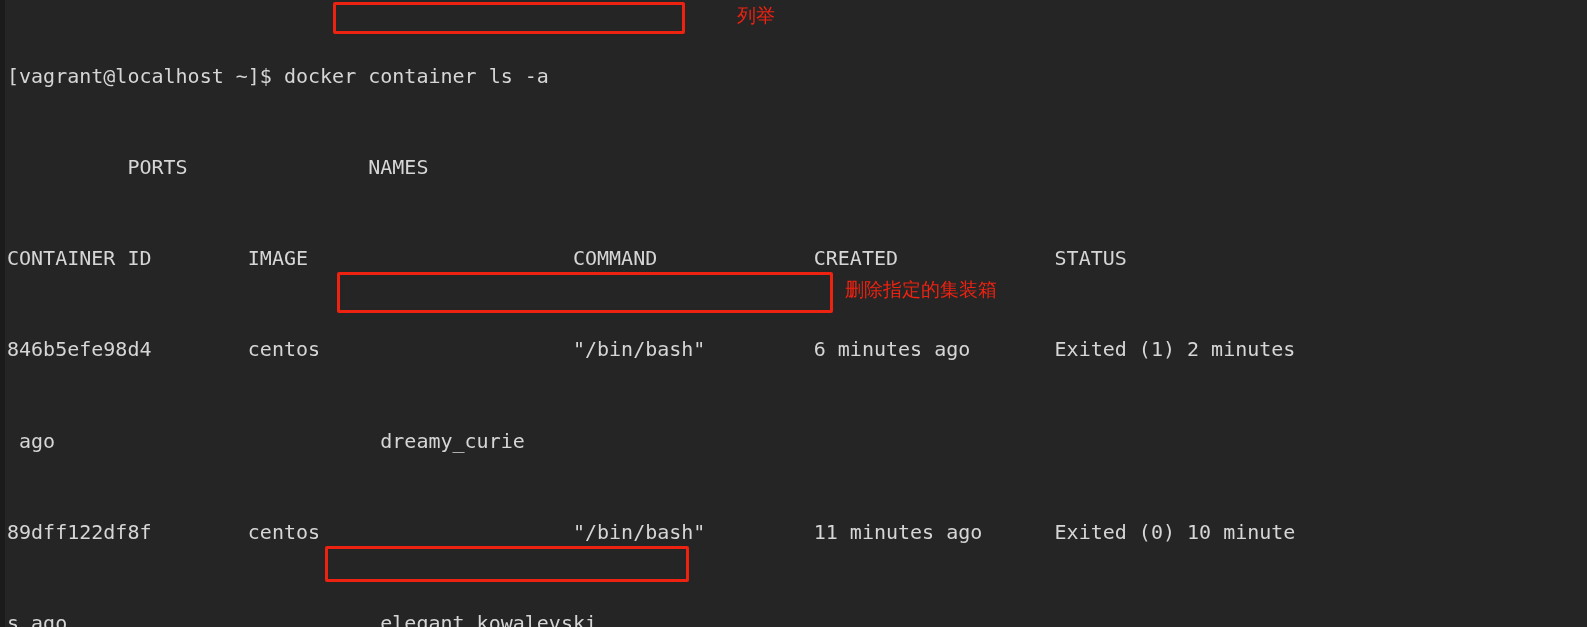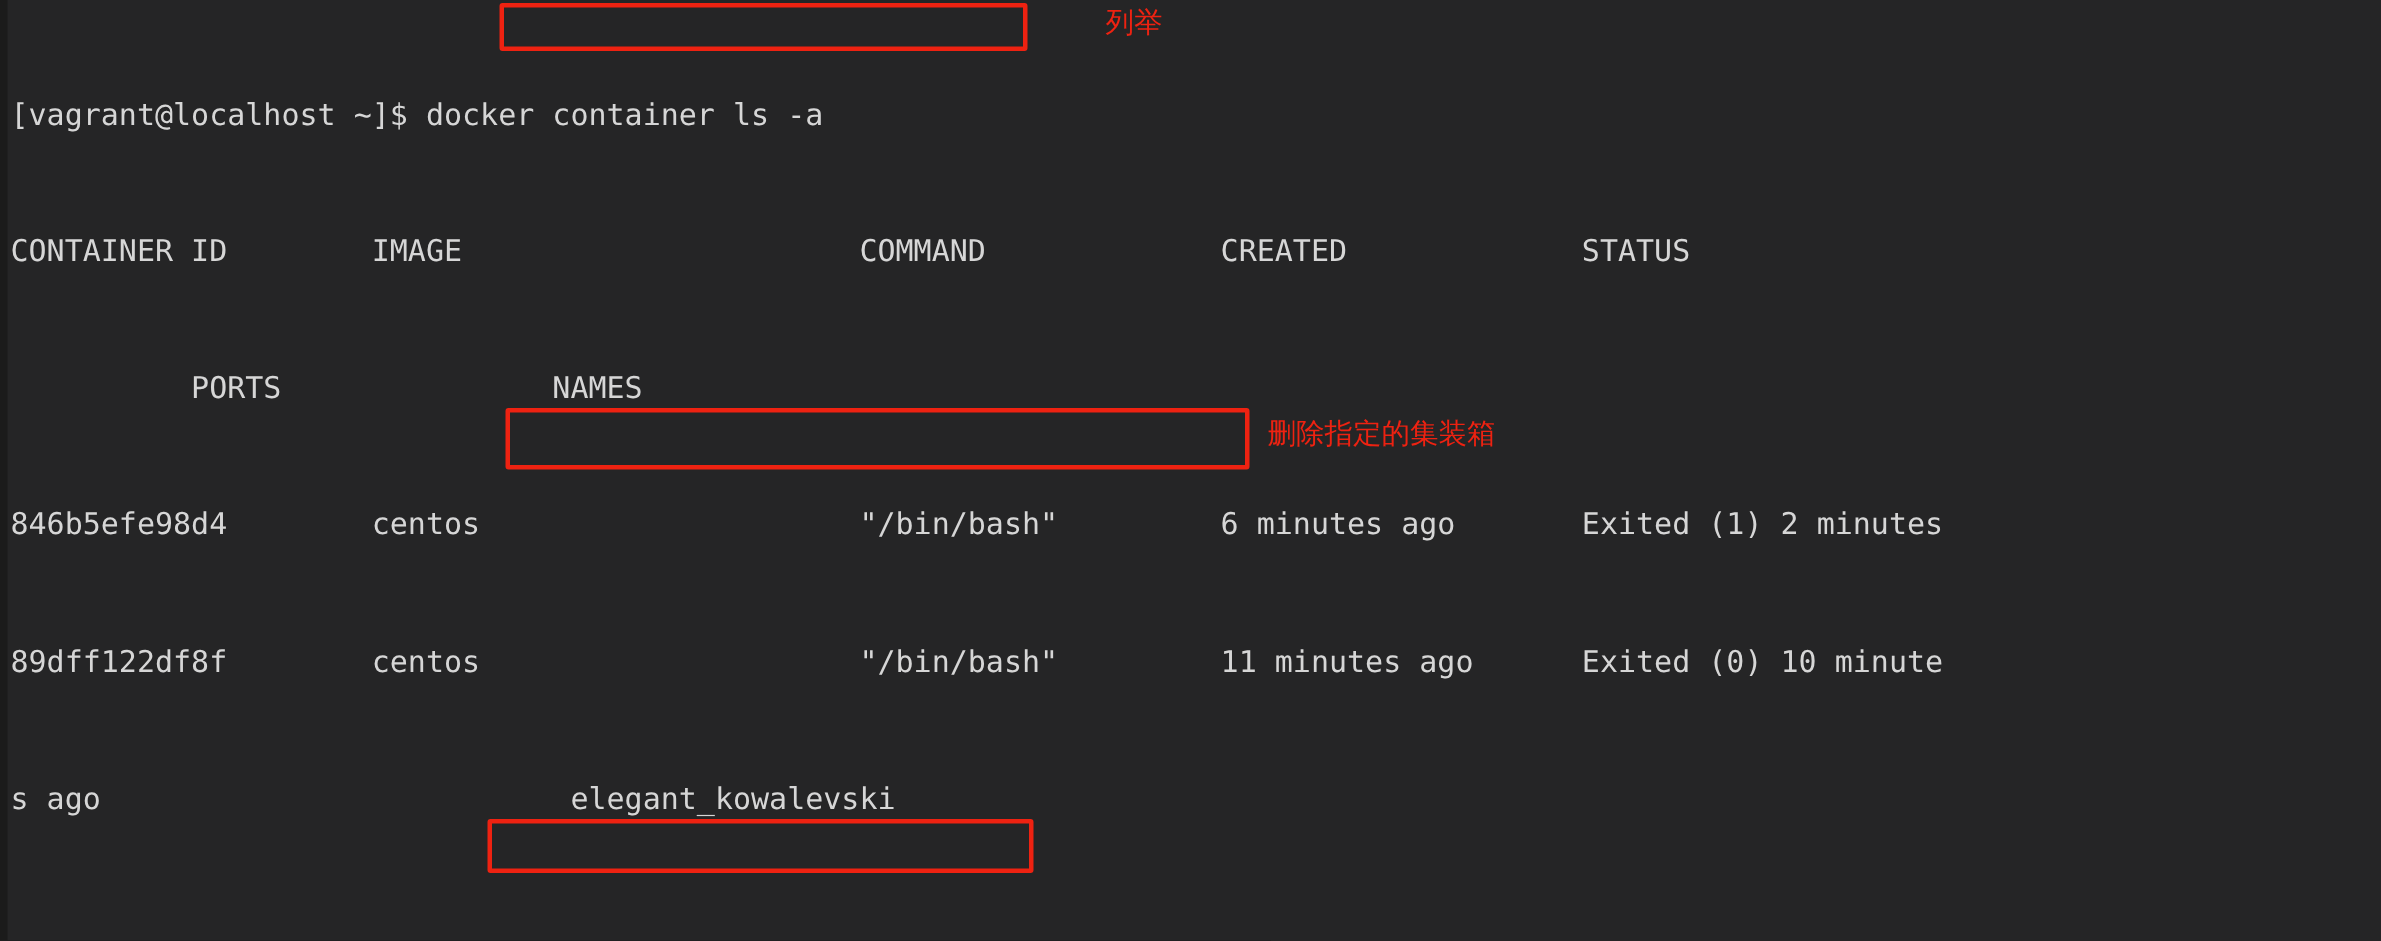--- a/index.html
+++ b/index.html
@@ -63,23 +63,24 @@
 </style>
 </head>
 <body>
 
 <div id="terminal">
 
   <div class="gutter"></div>
 
   <div class="screen">
     <div class="line">[vagrant@localhost ~]$ docker container ls -a</div>
+    <div class="line">          PORTS               NAMES</div>
     <div class="line">CONTAINER ID        IMAGE                      COMMAND             CREATED             STATUS</div>
-    <div class="line">          PORTS               NAMES</div>
     <div class="line">846b5efe98d4        centos                     "/bin/bash"         6 minutes ago       Exited (1) 2 minutes</div>
+    <div class="line"> ago                           dreamy_curie</div>
     <div class="line">89dff122df8f        centos                     "/bin/bash"         11 minutes ago      Exited (0) 10 minute</div>
     <div class="line">s ago                          elegant_kowalevski</div>
     
     
     
     
     
     
     
     

